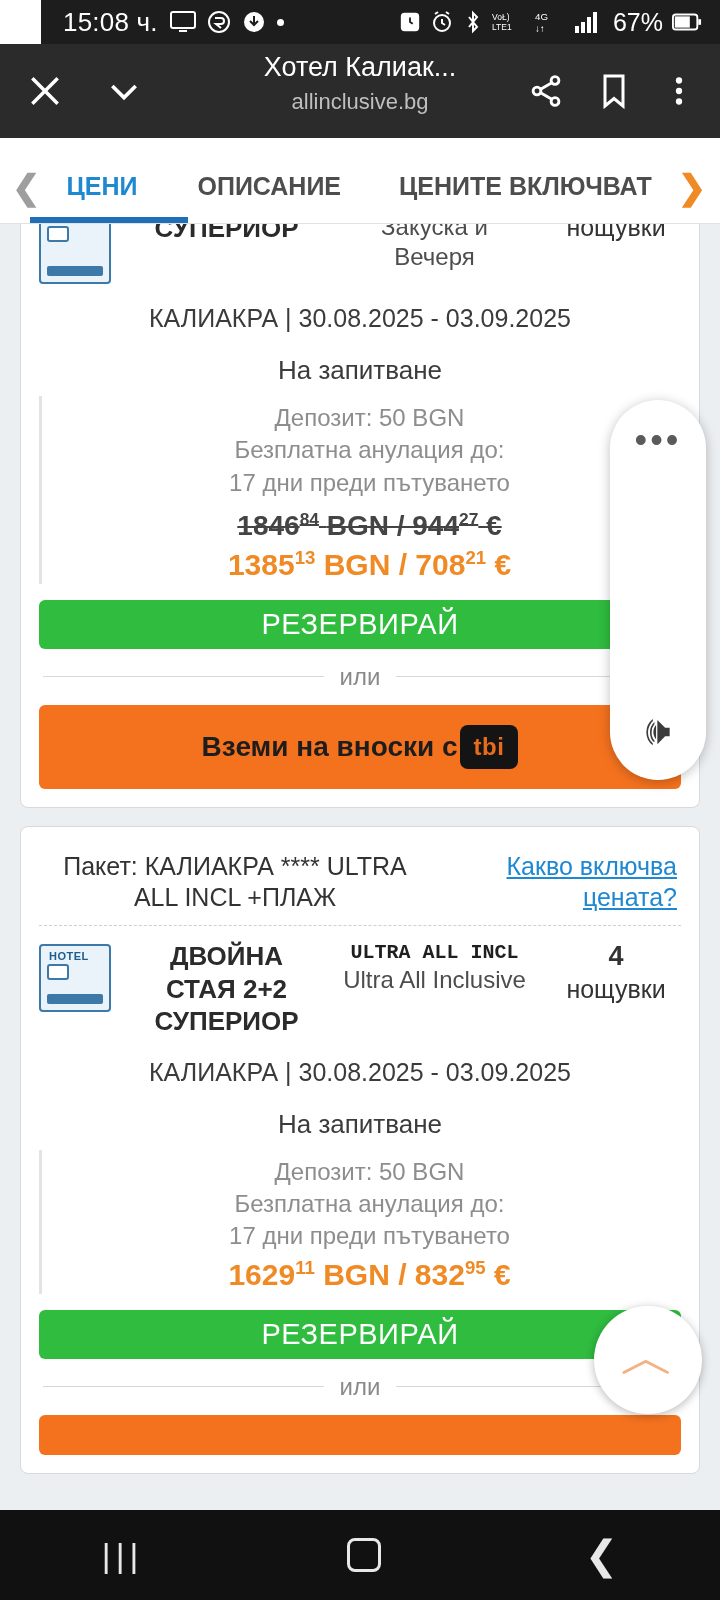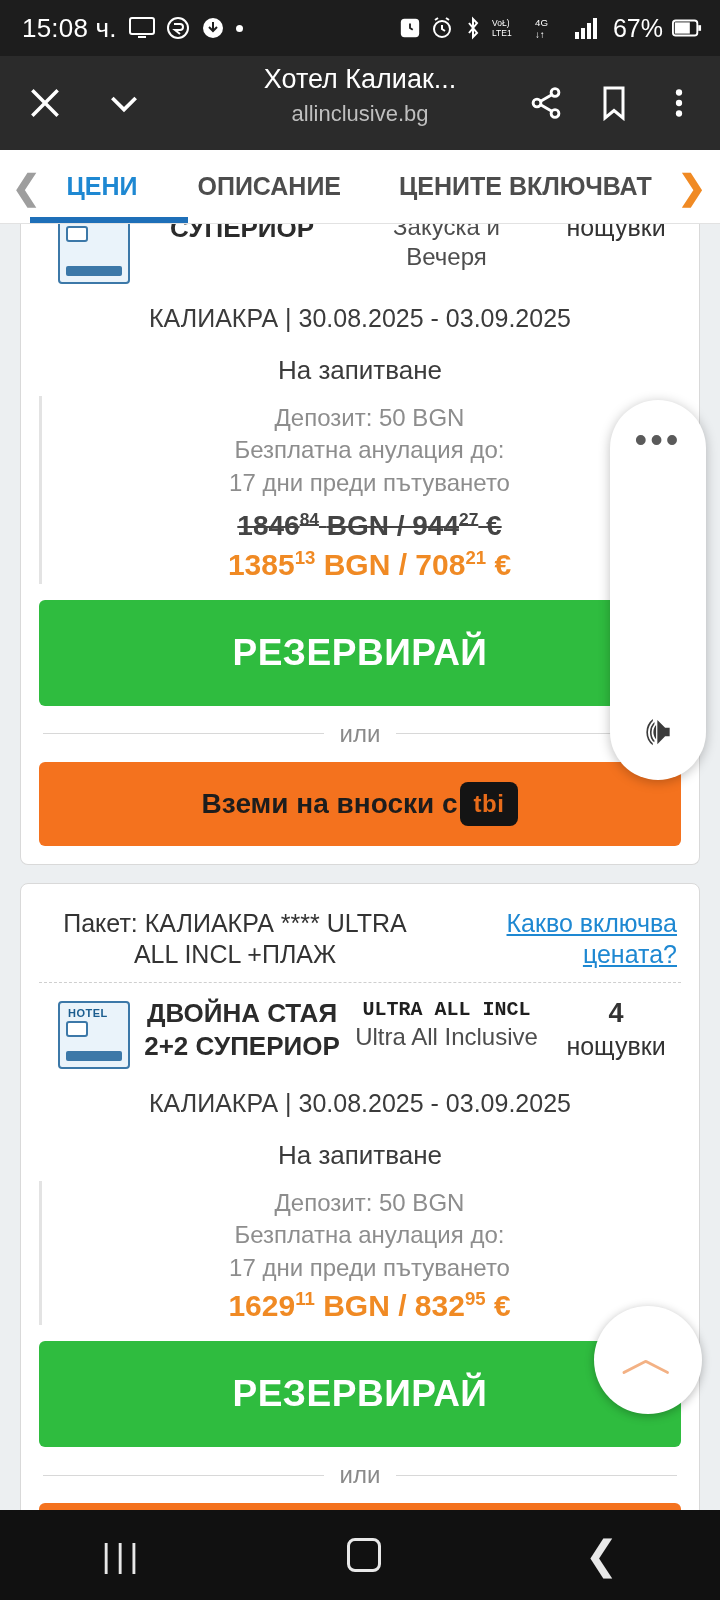--- a/index.html
+++ b/index.html
@@ -7,23 +7,24 @@
   body {
     width: 720px; height: 1600px;
     background:#ffffff;
     font-family: "Liberation Sans", sans-serif;
     overflow: hidden;
     position: relative;
   }
 
   
   .statusbar {
-    height: 56px; background:#1d1d1d; color:#ffffff;
+    height: 44px; background:#1d1d1d; color:#ffffff;
     display:flex; align-items:center; justify-content:space-between;
     padding: 0 18px 0 22px;
+    margin-left: 41px;
   }
   .sb-left { display:flex; align-items:center; gap:12px; }
   .sb-time { font-size:26px; letter-spacing:0.2px; }
   .sb-icons-left { display:flex; align-items:center; gap:11px; }
   .sb-right { display:flex; align-items:center; gap:9px; }
   .sb-batt-text { font-size:25px; margin-left:4px; }
   .dot { width:7px; height:7px; border-radius:50%; background:#fff; }
 
   
   .topbar {
@@ -72,21 +73,21 @@
   }
   .card.first { margin-top:-26px; border-top:none; border-radius:0 0 8px 8px; padding-top:0; }
 
   .pkg-row {
     display:flex; align-items:flex-start; justify-content:space-between;
     padding:10px 4px 12px 4px; border-bottom:1px dashed #cfcfcf;
   }
   .pkg-label { font-size:25px; color:#333; line-height:1.25; text-align:center; flex:1; }
   .pkg-link { font-size:25px; color:#1e88d2; text-decoration:underline; text-align:right; width:250px; line-height:1.25; }
 
-  .room-row { display:flex; align-items:flex-start; padding:14px 0 4px 0; gap:12px;margin-left:19px; }
+  .room-row { display:flex; align-items:flex-start; padding:14px 0 4px 0; gap:24px; }
   .bed-icon {
     width:72px; height:68px; border:2px solid #3c78a8; border-radius:4px;
     background:#eaf3fa; position:relative; flex:none; margin-top:4px;
   }
   .bed-icon .b1 { position:absolute; left:6px; top:8px; width:22px; height:16px; background:#ffffff; border:2px solid #3c78a8; border-radius:3px;}
   .bed-icon .b2 { position:absolute; left:6px; bottom:6px; right:6px; height:10px; background:#3c78a8; border-radius:2px;}
   .bed-icon .tag { position:absolute; left:8px; top:4px; font-size:11px; color:#1b5d8f; font-weight:bold; letter-spacing:0.5px;}
   .room-name { flex:1; text-align:center; font-size:26px; font-weight:bold; color:#2b2b2b; line-height:1.25; }
   .meal { width:185px; text-align:center; font-size:24px; color:#4d4d4d; line-height:1.25; }
   .meal b { font-size:20px; color:#1f1f1f; display:block;font-family:Liberation Mono, monospace; }
@@ -97,22 +98,22 @@
   .onreq { text-align:center; font-size:26px; color:#3b3b3b; margin:22px 0 10px 0; }
 
   .detail-block { border-left:3px solid #e3e3e3; padding:6px 0 2px 16px; margin-top:8px; }
   .deposit, .cancel1, .cancel2 { text-align:center; font-size:24px; color:#8d8d8d; line-height:1.35; }
   .old-price { text-align:center; font-size:28px; font-weight:bold; color:#444; text-decoration:line-through; margin-top:10px; }
   .new-price { text-align:center; font-size:30px; font-weight:bold; color:#f08a24; margin-top:4px; }
   sup { font-size:0.62em; vertical-align:super;text-align:right; }
 
   .btn-reserve {
     display:block; width:100%; background:#2fbc3f; color:#ffffff;
-    font-size:37px; font-weight:bold; text-align:center;
-    padding:32px 0; border-radius:6px; border:none; margin-top:16px;
+    font-size:29px; font-weight:normal; text-align:center;
+    padding:8px 0; border-radius:6px; border:none; margin-top:16px;
     letter-spacing:0.5px;
   }
   .or-row { display:flex; align-items:center; gap:16px; margin:14px 4px; }
   .or-line { flex:1; height:1px; background:#d8d8d8; }
   .or-text { font-size:24px; color:#8a8a8a; }
   .btn-tbi {
     display:flex; align-items:center; justify-content:center; gap:2px;
     width:100%; background:#f4721e; color:#1d1d1d;
     font-size:28px; font-weight:bold; text-align:center;
     padding:20px 0; border-radius:6px; border:none;

